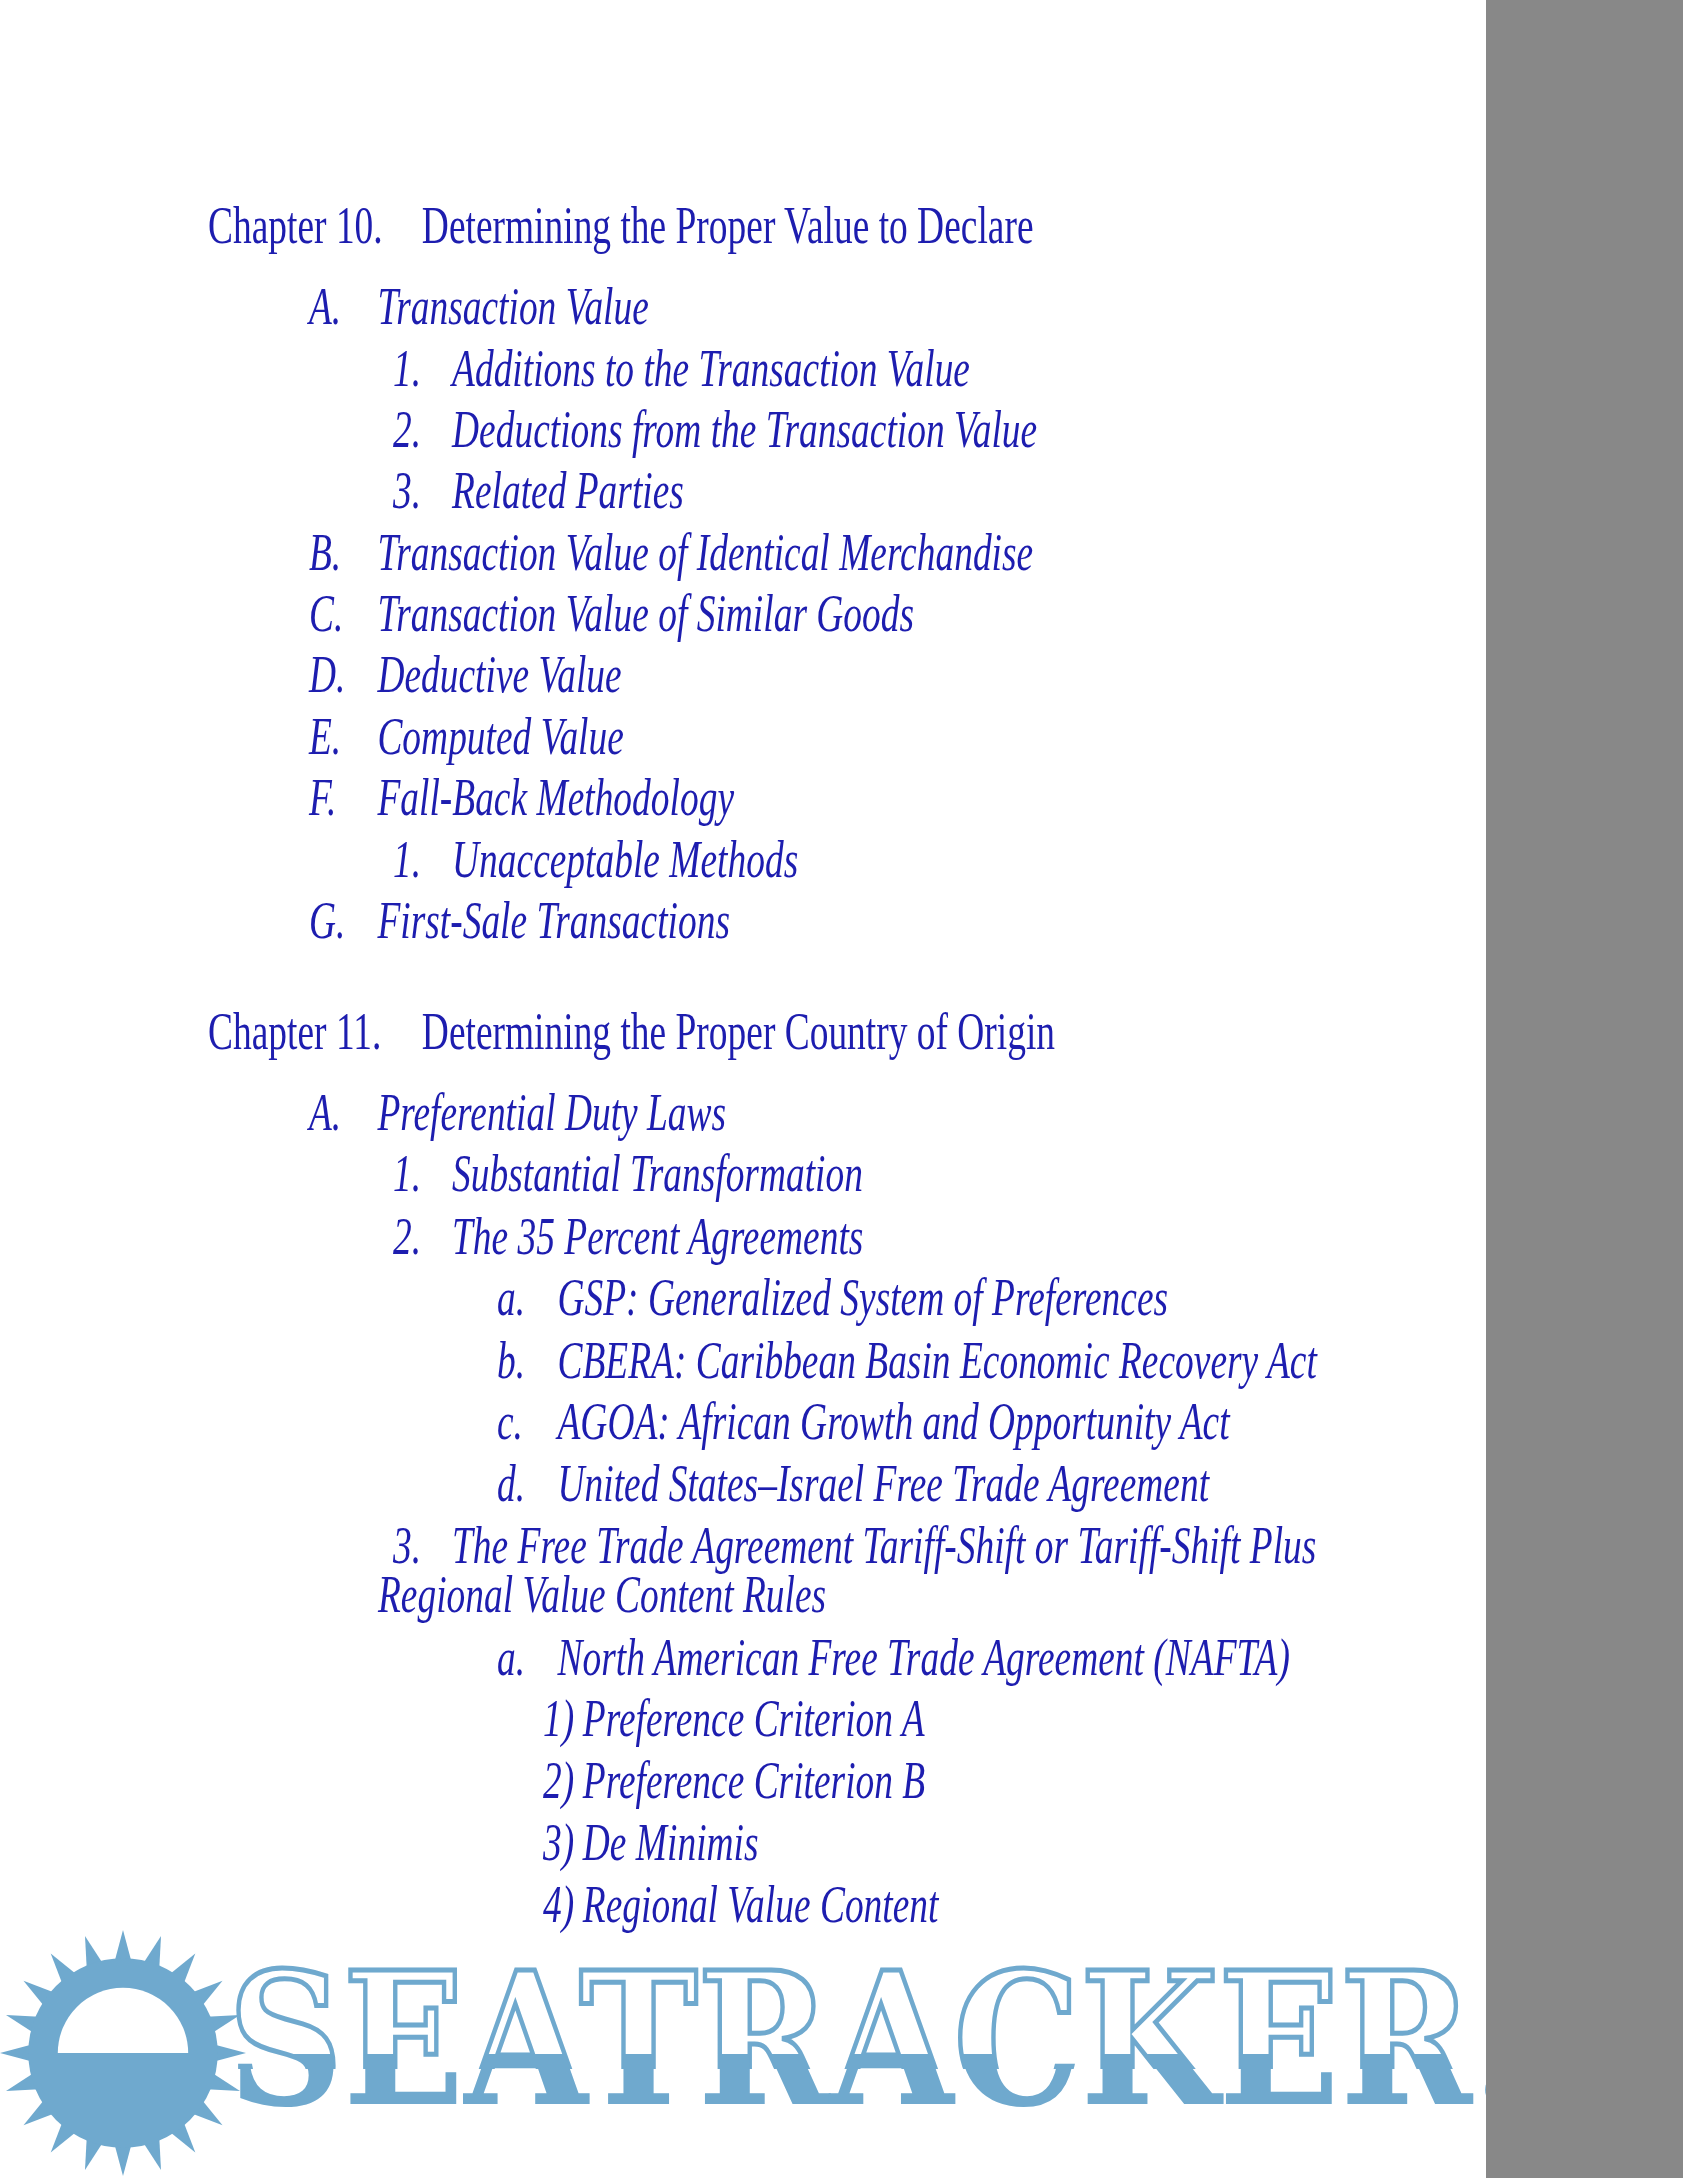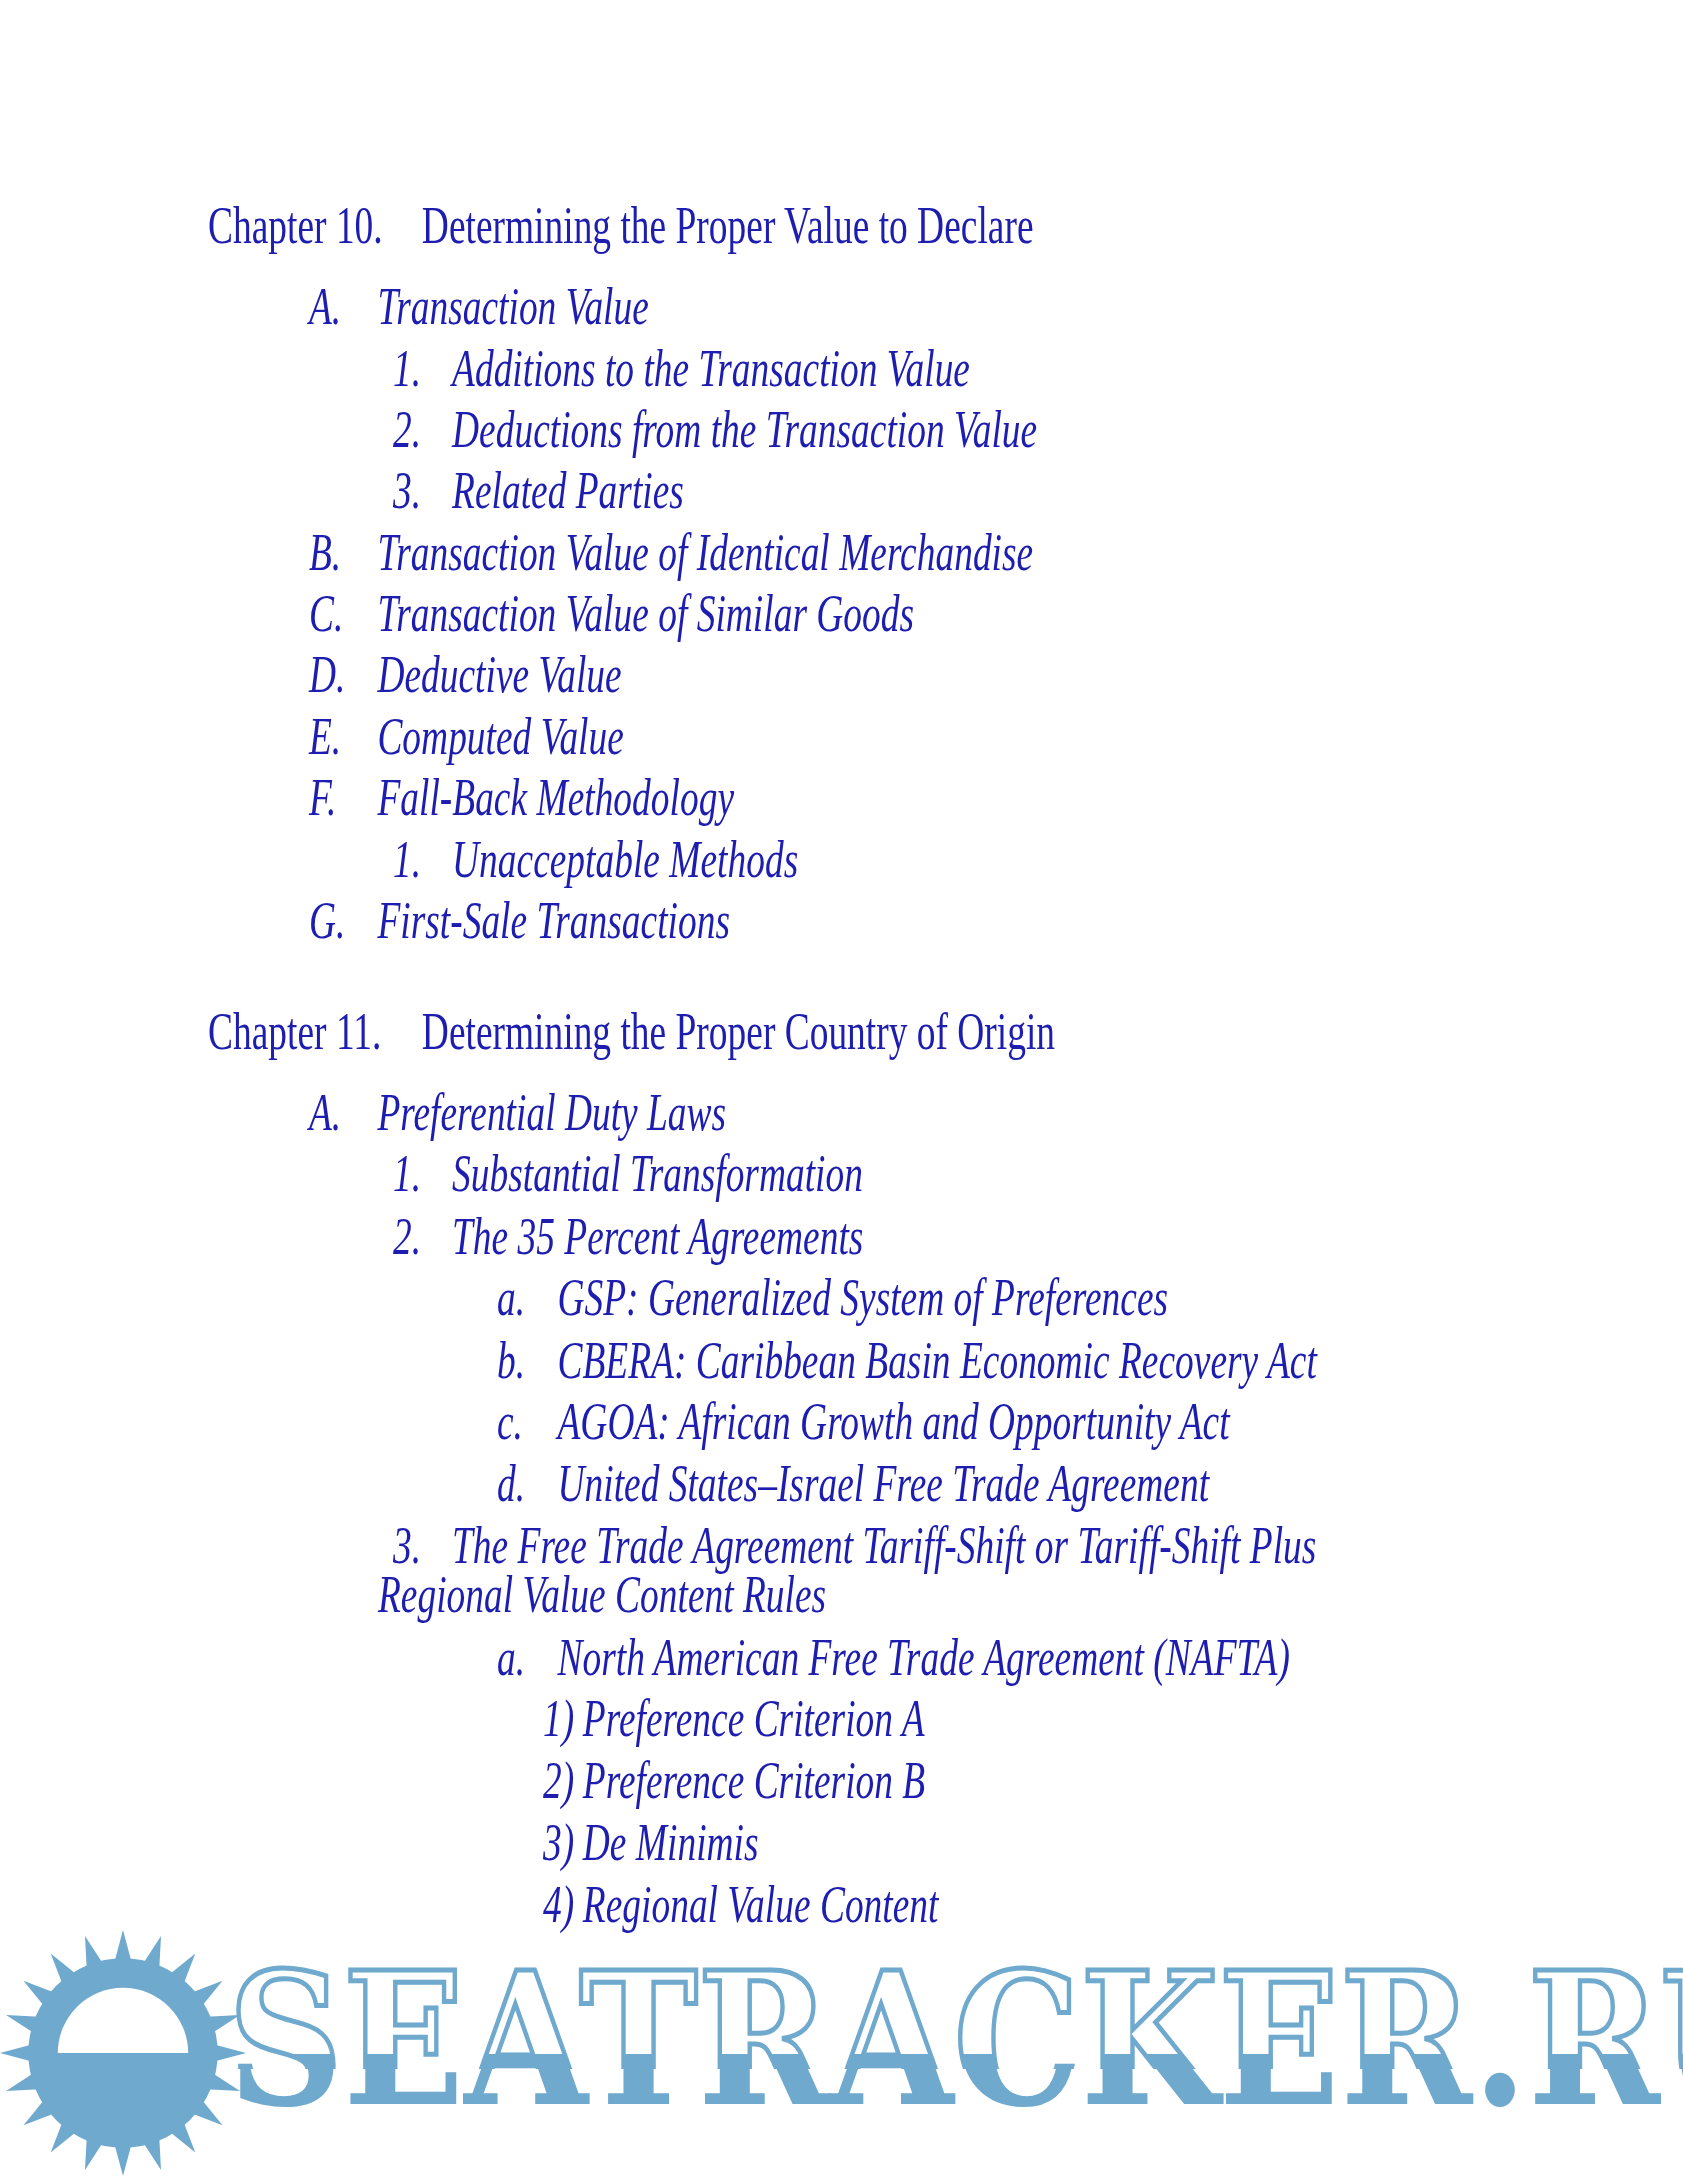--- a/index.html
+++ b/index.html
@@ -1,18 +1,18 @@
 <!DOCTYPE html>
 <html><head>
 <meta charset="utf-8">
 <style>
   html,body{margin:0;padding:0;background:#888;}
   .page{
     position:relative;
-    width:1683px;height:2178px;
+    width:1486px;height:2178px;
     background:#ffffff;
     overflow:hidden;
     font-family:"Liberation Serif","DejaVu Serif",serif;
   }
   .row{
     position:absolute;
     white-space:nowrap;
     font-size:52px;
     line-height:55px;
     color:#1d1daf;

